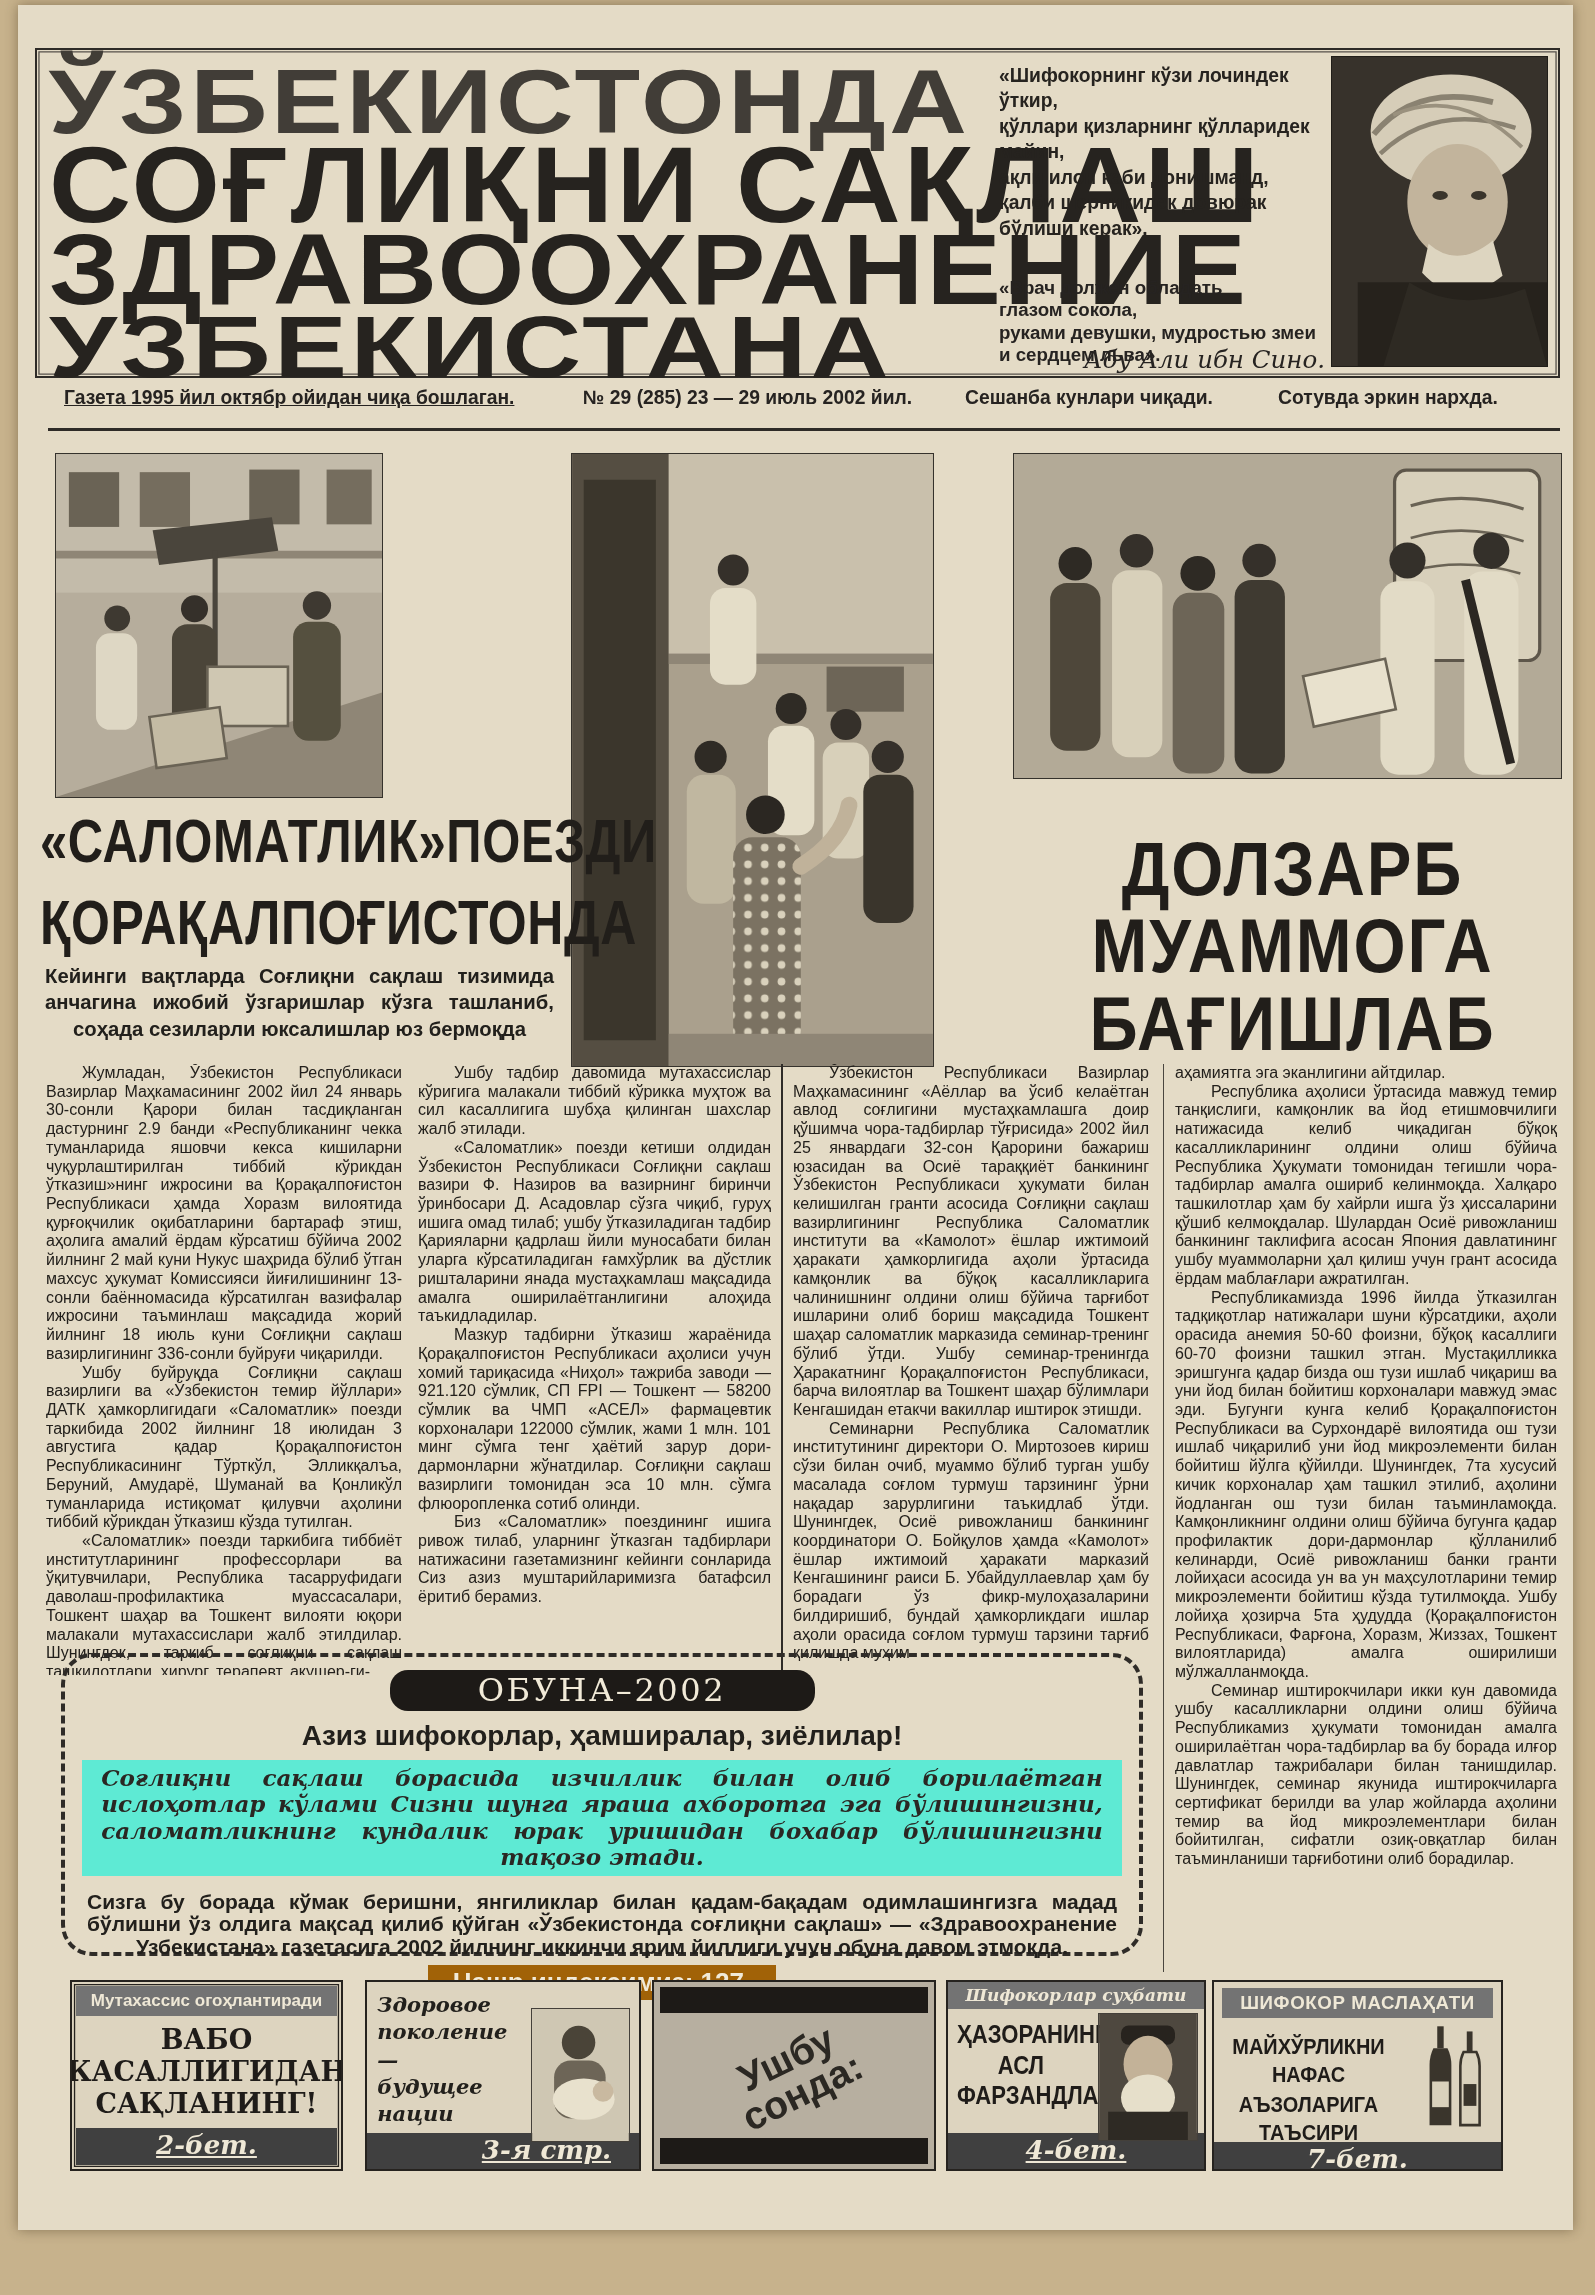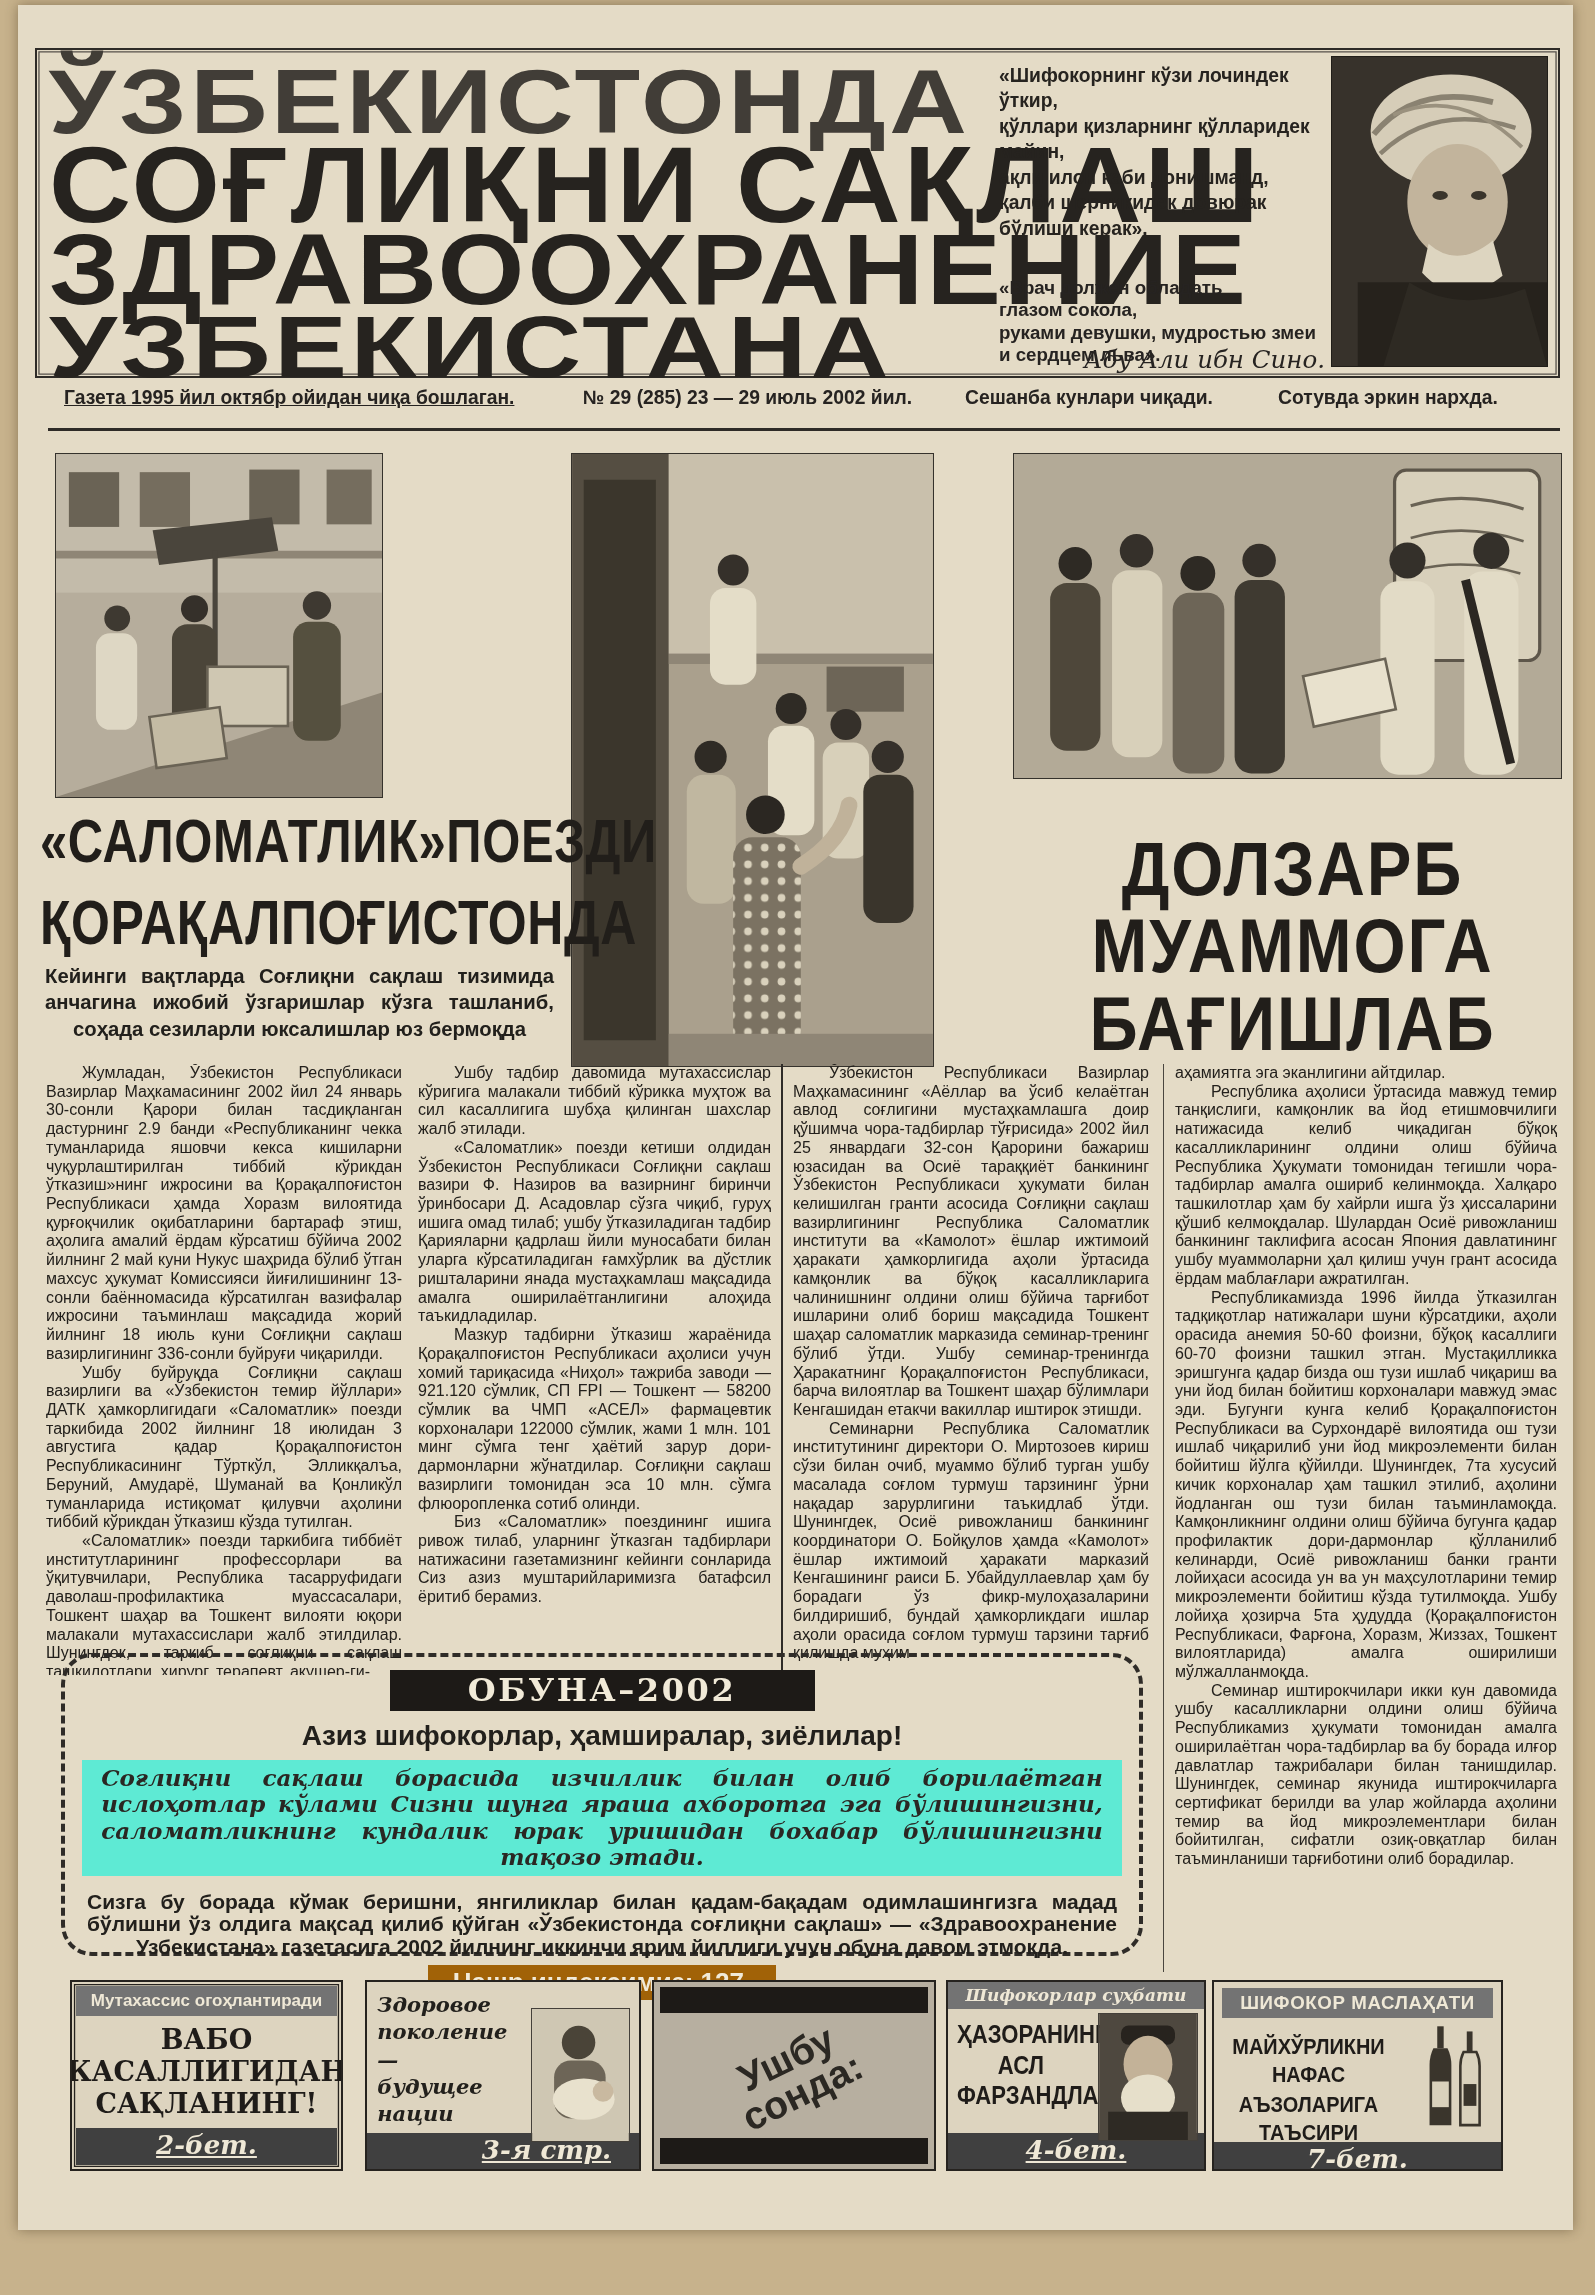--- a/index.html
+++ b/index.html
@@ -59,21 +59,21 @@
   .c2{left:418px;width:353px;height:611px;}
   .c3{left:793px;width:356px;height:611px;}
   .c4{left:1175px;width:382px;height:908px;}
   .vrule1{position:absolute;left:781px;top:1064px;width:1.9px;height:611px;background:#2e2b27;}
   .vrule2{position:absolute;left:1163px;top:1064px;width:1.3px;height:908px;background:#4a463f;}
 
   
   .obuna{position:absolute;left:61px;top:1653px;width:1082px;height:303px;border:4.5px dashed #2f2c28;
          border-radius:31px;box-sizing:border-box;padding-top:13px;}
   .obuna-title{width:425px;height:41px;margin:0 auto;background:#1d1a17;color:#f1ead8;text-align:center;
-               line-height:41px;font-family:"DejaVu Serif",serif;font-weight:bold;font-size:32px;letter-spacing:2.6px;}
+               line-height:41px;font-family:"DejaVu Serif",serif;font-weight:normal;font-size:32px;letter-spacing:2.6px;border-radius:18px;}
   .obuna-greet{margin-top:9px;text-align:center;font-weight:bold;font-size:28px;color:#22201c;}
   .obuna-gray{margin:7.7px 17px 0 17px;background:#5eead4;padding:5.2px 19.3px;
               font-family:"DejaVu Serif",serif;font-style:italic;font-weight:bold;font-size:23px;
               line-height:1.15;text-align:justify;text-align-last:center;color:#2a2723;}
   .obuna-body{margin:15px 22px 0 22px;font-weight:bold;font-size:21px;line-height:1.07;
               text-align:justify;text-align-last:center;color:#22201c;}
   .obuna-index{width:348px;height:35px;margin:6.4px auto 0 auto;background:#a16207;color:#f1ead8;
                text-align:center;line-height:35px;font-weight:bold;font-size:26px;}
 
   

